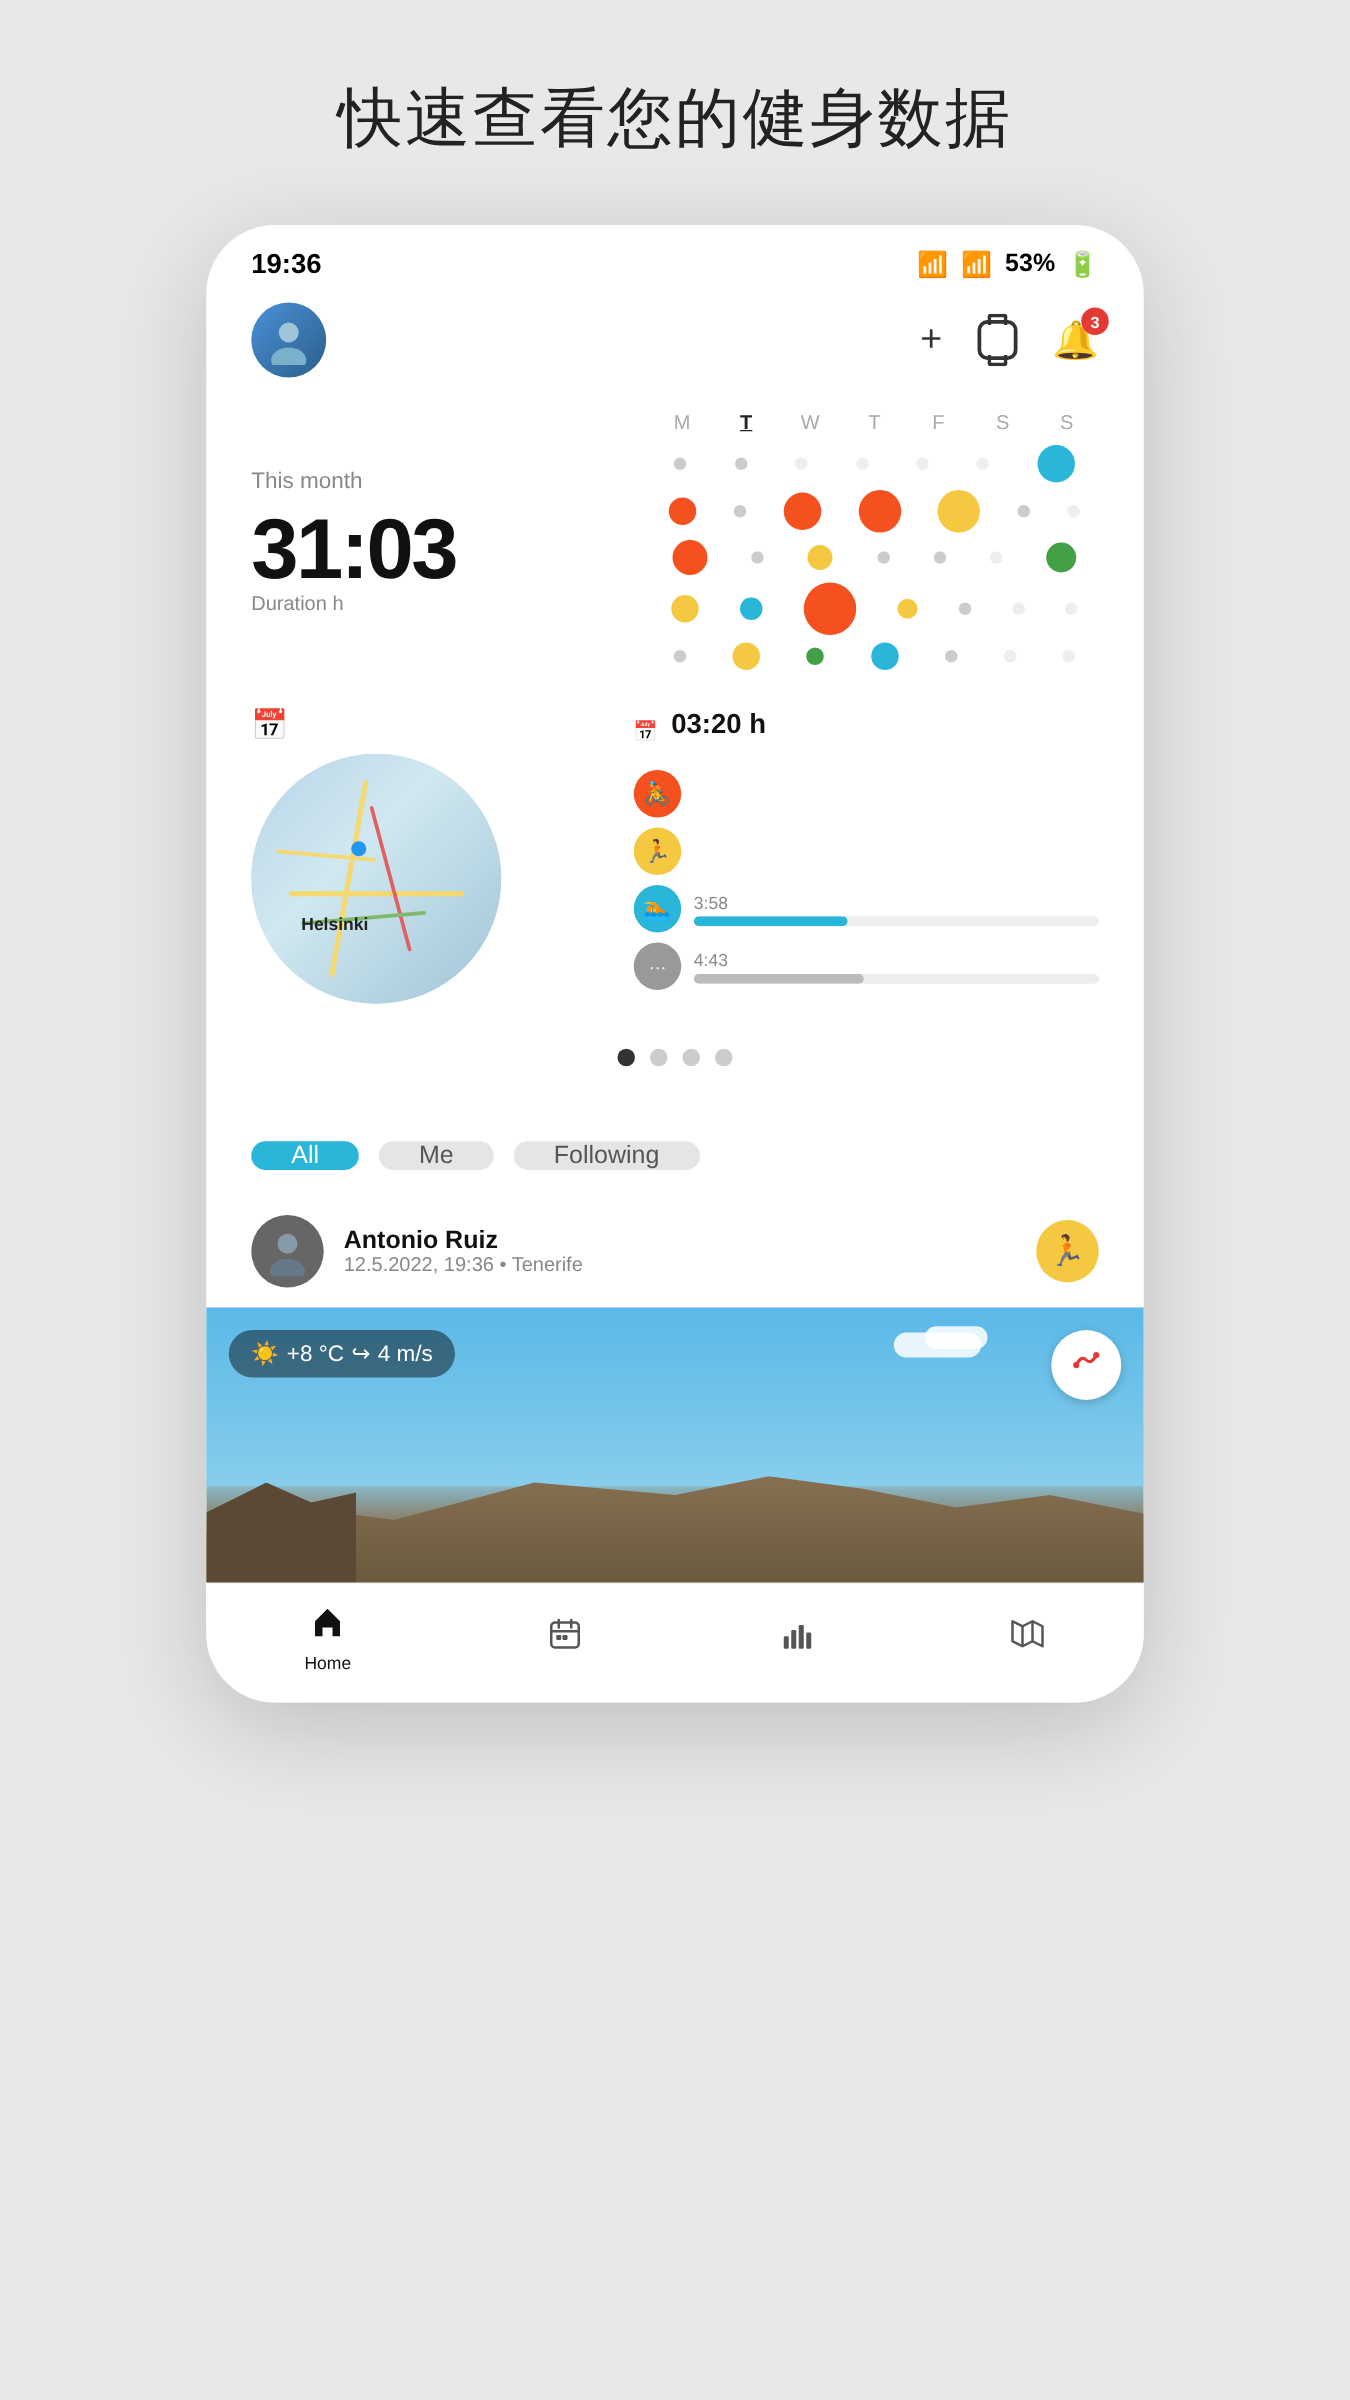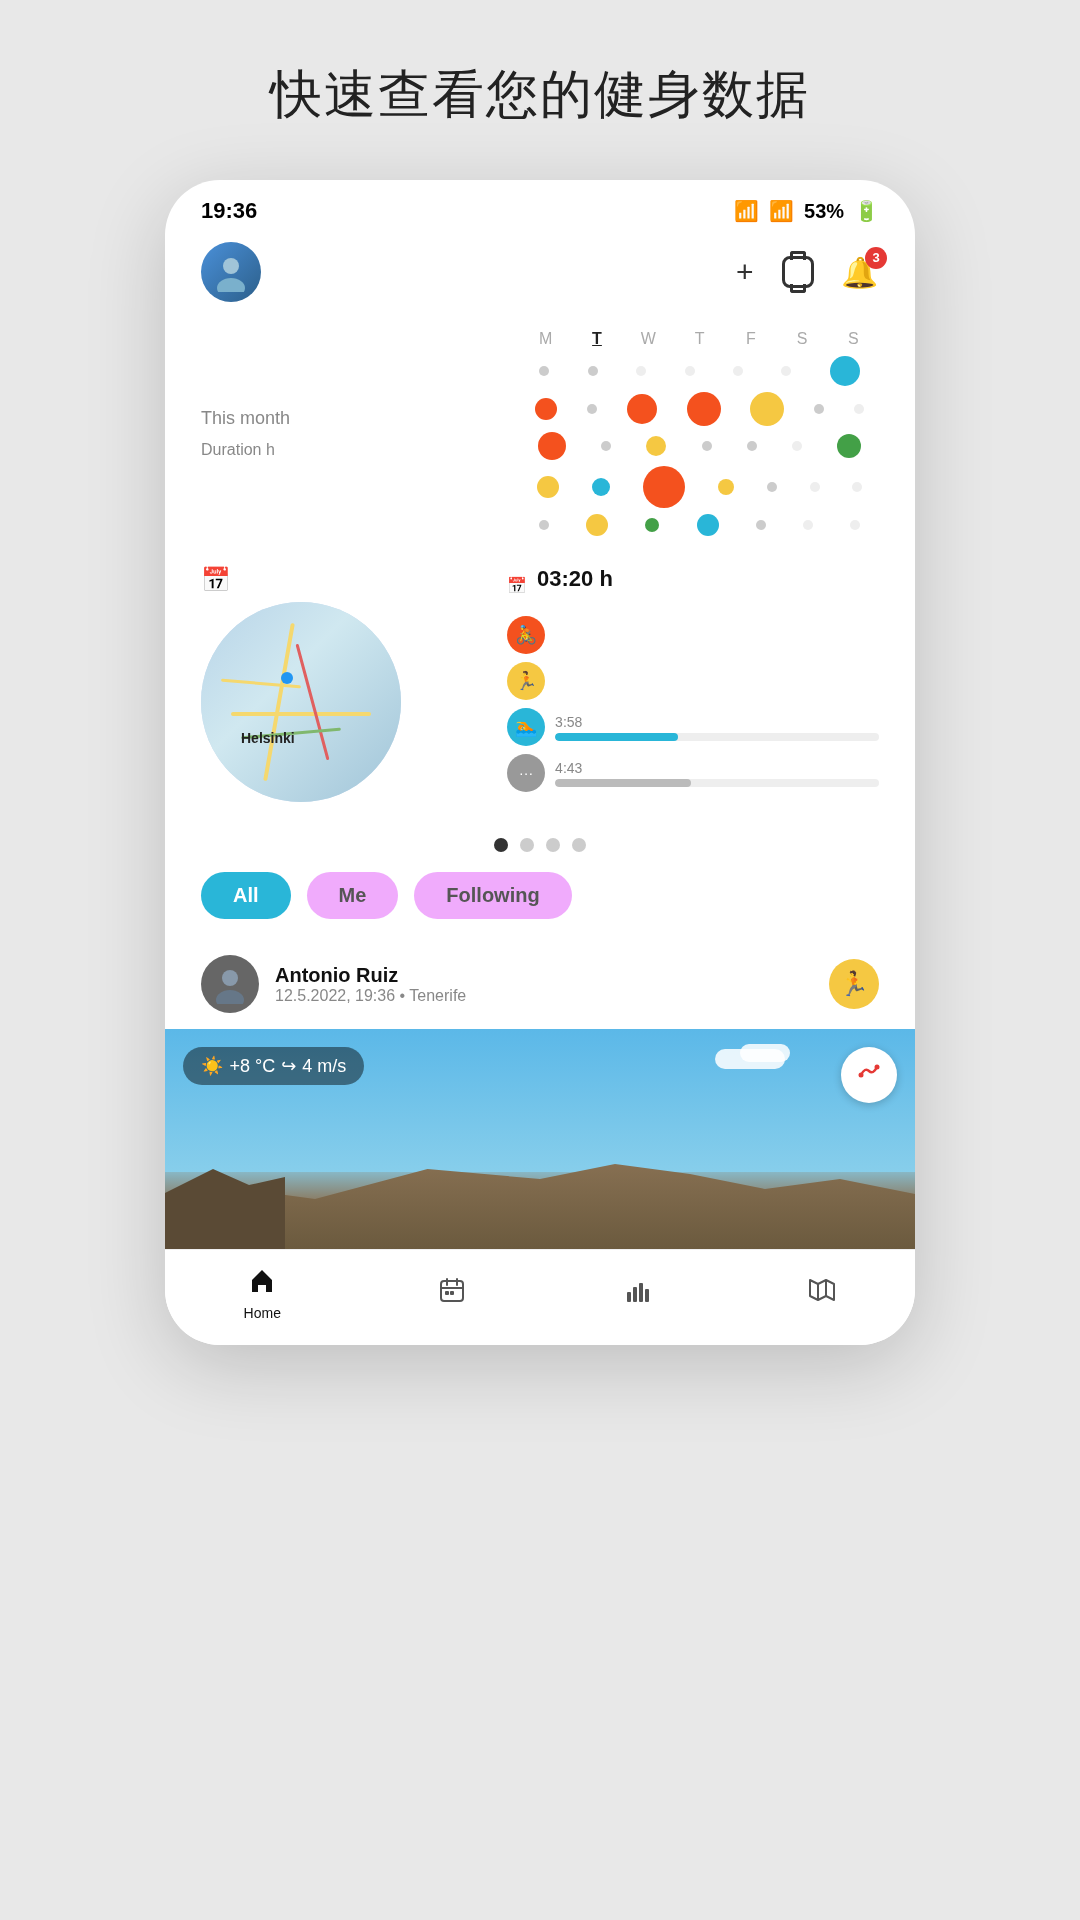--- a/index.html
+++ b/index.html
@@ -313,33 +313,34 @@
     }
     .c-dot.active { background: #333; }
 
     
     .filter-tabs {
       display: flex;
       gap: 16px;
       padding: 0 36px 20px;
     }
     .filter-tab {
-      padding: 12px 32px;
+      padding: 0 32px;
       border-radius: 30px;
       font-size: 20px;
-      font-weight: 700;
+      font-weight: 400;
       cursor: pointer;
       border: none;
+      margin-top: 40px;
     }
     .filter-tab.active {
       background: #29b6d8;
       color: #fff;
     }
     .filter-tab.inactive {
-      background: #f0abfc;
+      background: #e5e5e5;
       color: #555;
     }
 
     
     .feed-item {
       padding: 16px 36px;
       display: flex;
       align-items: center;
       gap: 16px;
     }
@@ -484,20 +485,21 @@
       <div class="header-btn" style="position:relative;">
         <span>🔔</span>
         <span class="notif-badge">3</span>
       </div>
     </div>
   </div>
 
   <div class="main-section">
     <div class="left-panel">
       <div class="this-month-label">This month</div>
+      <div class="big-time">31:03</div>
       <div class="duration-label">Duration h</div>
     </div>
     <div class="right-panel">
       <div class="week-labels">
         <span class="week-label">M</span>
         <span class="week-label active">T</span>
         <span class="week-label">W</span>
         <span class="week-label">T</span>
         <span class="week-label">F</span>
         <span class="week-label">S</span>

